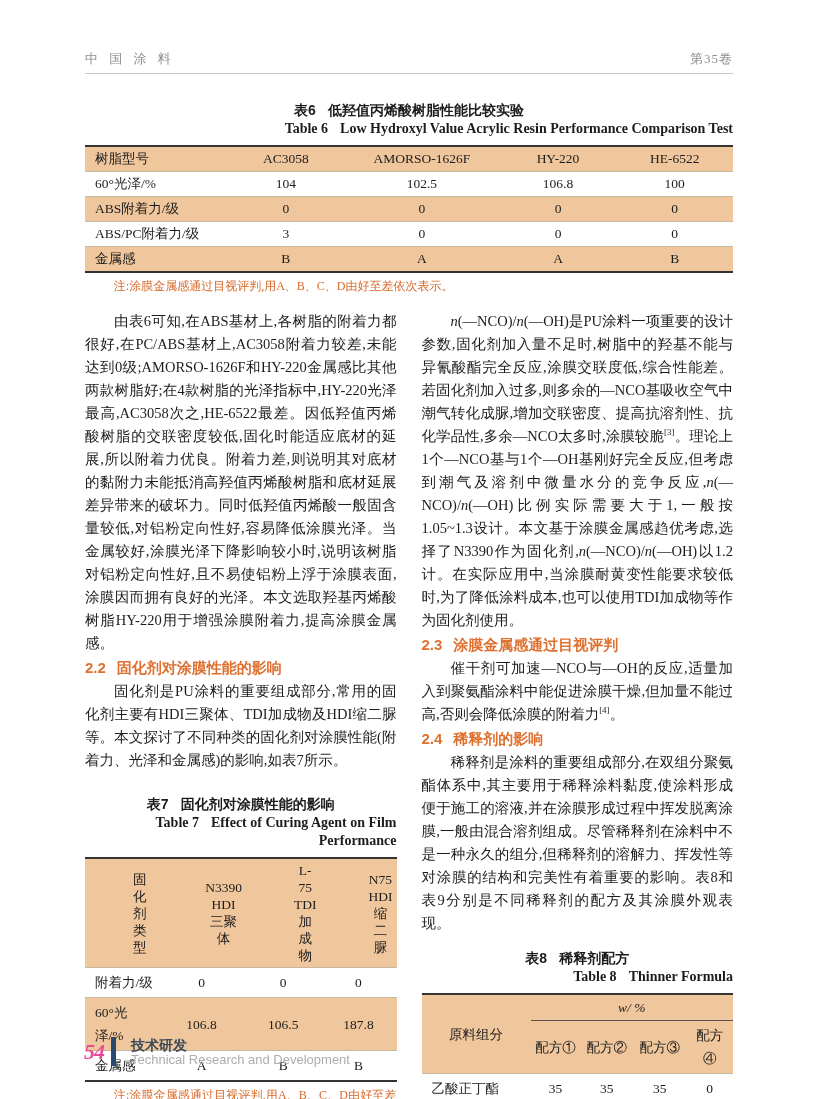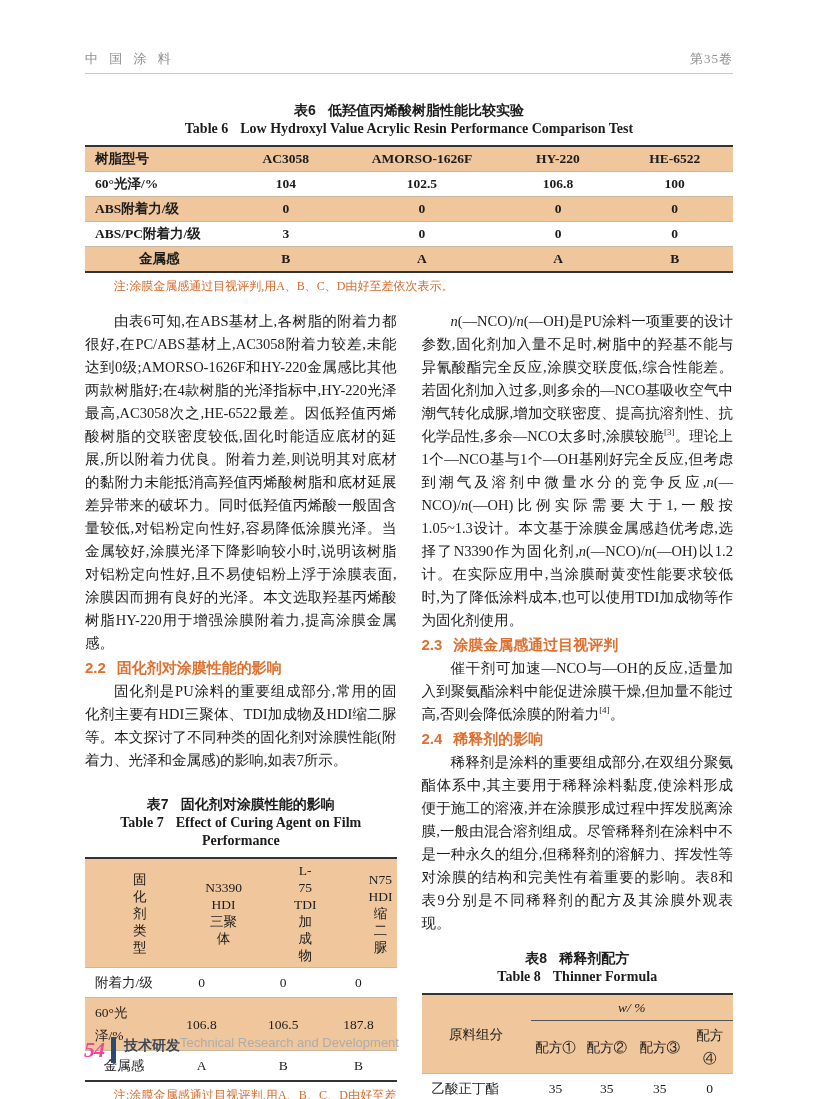--- a/index.html
+++ b/index.html
@@ -23,37 +23,37 @@
   
   .running-head{display:flex;justify-content:space-between;align-items:baseline;
     font-size:13px;color:#8f8f8f;}
   .journal-name{letter-spacing:4px;text-align:right;}
   .volume{letter-spacing:1px;}
   .head-rule{border-bottom:1px solid #c9c9c9;margin-top:5px;}
 
   
   .cap{text-align:center;line-height:18px;}
   .cap-cn{font-family:"Liberation Sans","DejaVu Sans",sans-serif;font-weight:bold;font-size:14px;}
-  .cap-en{font-weight:bold;font-size:14px;margin-top:2px;}
+  .cap-en{font-weight:bold;font-size:14px;margin-top:2px;text-align:right;}
   .cap .lbl{margin-right:12px;}
 
   
   table{width:100%;border-collapse:collapse;
     border-top:2px solid #333;border-bottom:2px solid #333;
     font-size:13.5px;}
   th,td{font-weight:normal;text-align:center;padding:3px 4px;
     border-bottom:1px solid var(--rule);}
-  tbody tr:last-child td{border-bottom:none;text-align:center;}
+  tbody tr:last-child td{border-bottom:none;}
   thead tr{background:var(--tan);}
   tbody tr:nth-child(even){background:var(--tan);}
   .rowlabel{text-align:left;padding-left:10px;}
   sup{font-size:9px;line-height:0;}
 
   
-  .t6 th,.t6 td{height:17px;font-weight:bold;}
+  .t6 th,.t6 td{height:17px;}
   .t6 col.c0{width:22%}.t6 col.c1{width:18%}.t6 col.c2{width:24%}.t6 col.c3{width:18%}.t6 col.c4{width:18%}
 
   
   .t7 th{padding-top:3px;padding-bottom:3px;line-height:17px;padding-left:48px;}
   .t7 td{height:19px;}
   .t7 col.c0{width:27%}.t7 col.c1{width:25%}.t7 col.c2{width:24%}.t7 col.c3{width:24%}
 
   
   .t8 col.c0{width:35%}.t8 col.c1{width:16%}.t8 col.c2{width:17%}.t8 col.c3{width:17%}.t8 col.c4{width:15%}
   .t8 td{height:19px;margin-top:14px;}
@@ -77,21 +77,21 @@
   .tbl-block{margin-top:23px;}
   .tbl-block .cap + .cap{margin-top:1px;}
   .tbl-block table{margin-top:7px;}
   .after-table{margin-top:16px;}
 
   
   .footer{position:absolute;left:84px;top:1037px;display:flex;align-items:stretch;}
   .page-num{font-size:22px;font-weight:bold;font-style:italic;color:#ec4899;
     align-self:center;margin-right:7px;letter-spacing:-1px;}
   .footer-bar{width:5px;background:#2B4A6F;margin-right:8px;}
-  .footer-text{display:flex;flex-direction:row;justify-content:flex-start;}
+  .footer-text{display:flex;flex-direction:column;justify-content:flex-start;margin-left:7px;}
   .footer-cn{font-family:"Liberation Sans","DejaVu Sans",sans-serif;
     font-weight:bold;font-size:14px;color:#3C4A5A;line-height:17px;}
   .footer-en{font-family:"Liberation Sans","DejaVu Sans",sans-serif;
     font-size:13px;color:#ADADAD;line-height:12px;}
 </style>
 </head>
 <body>
 
 <div class="page">
 

